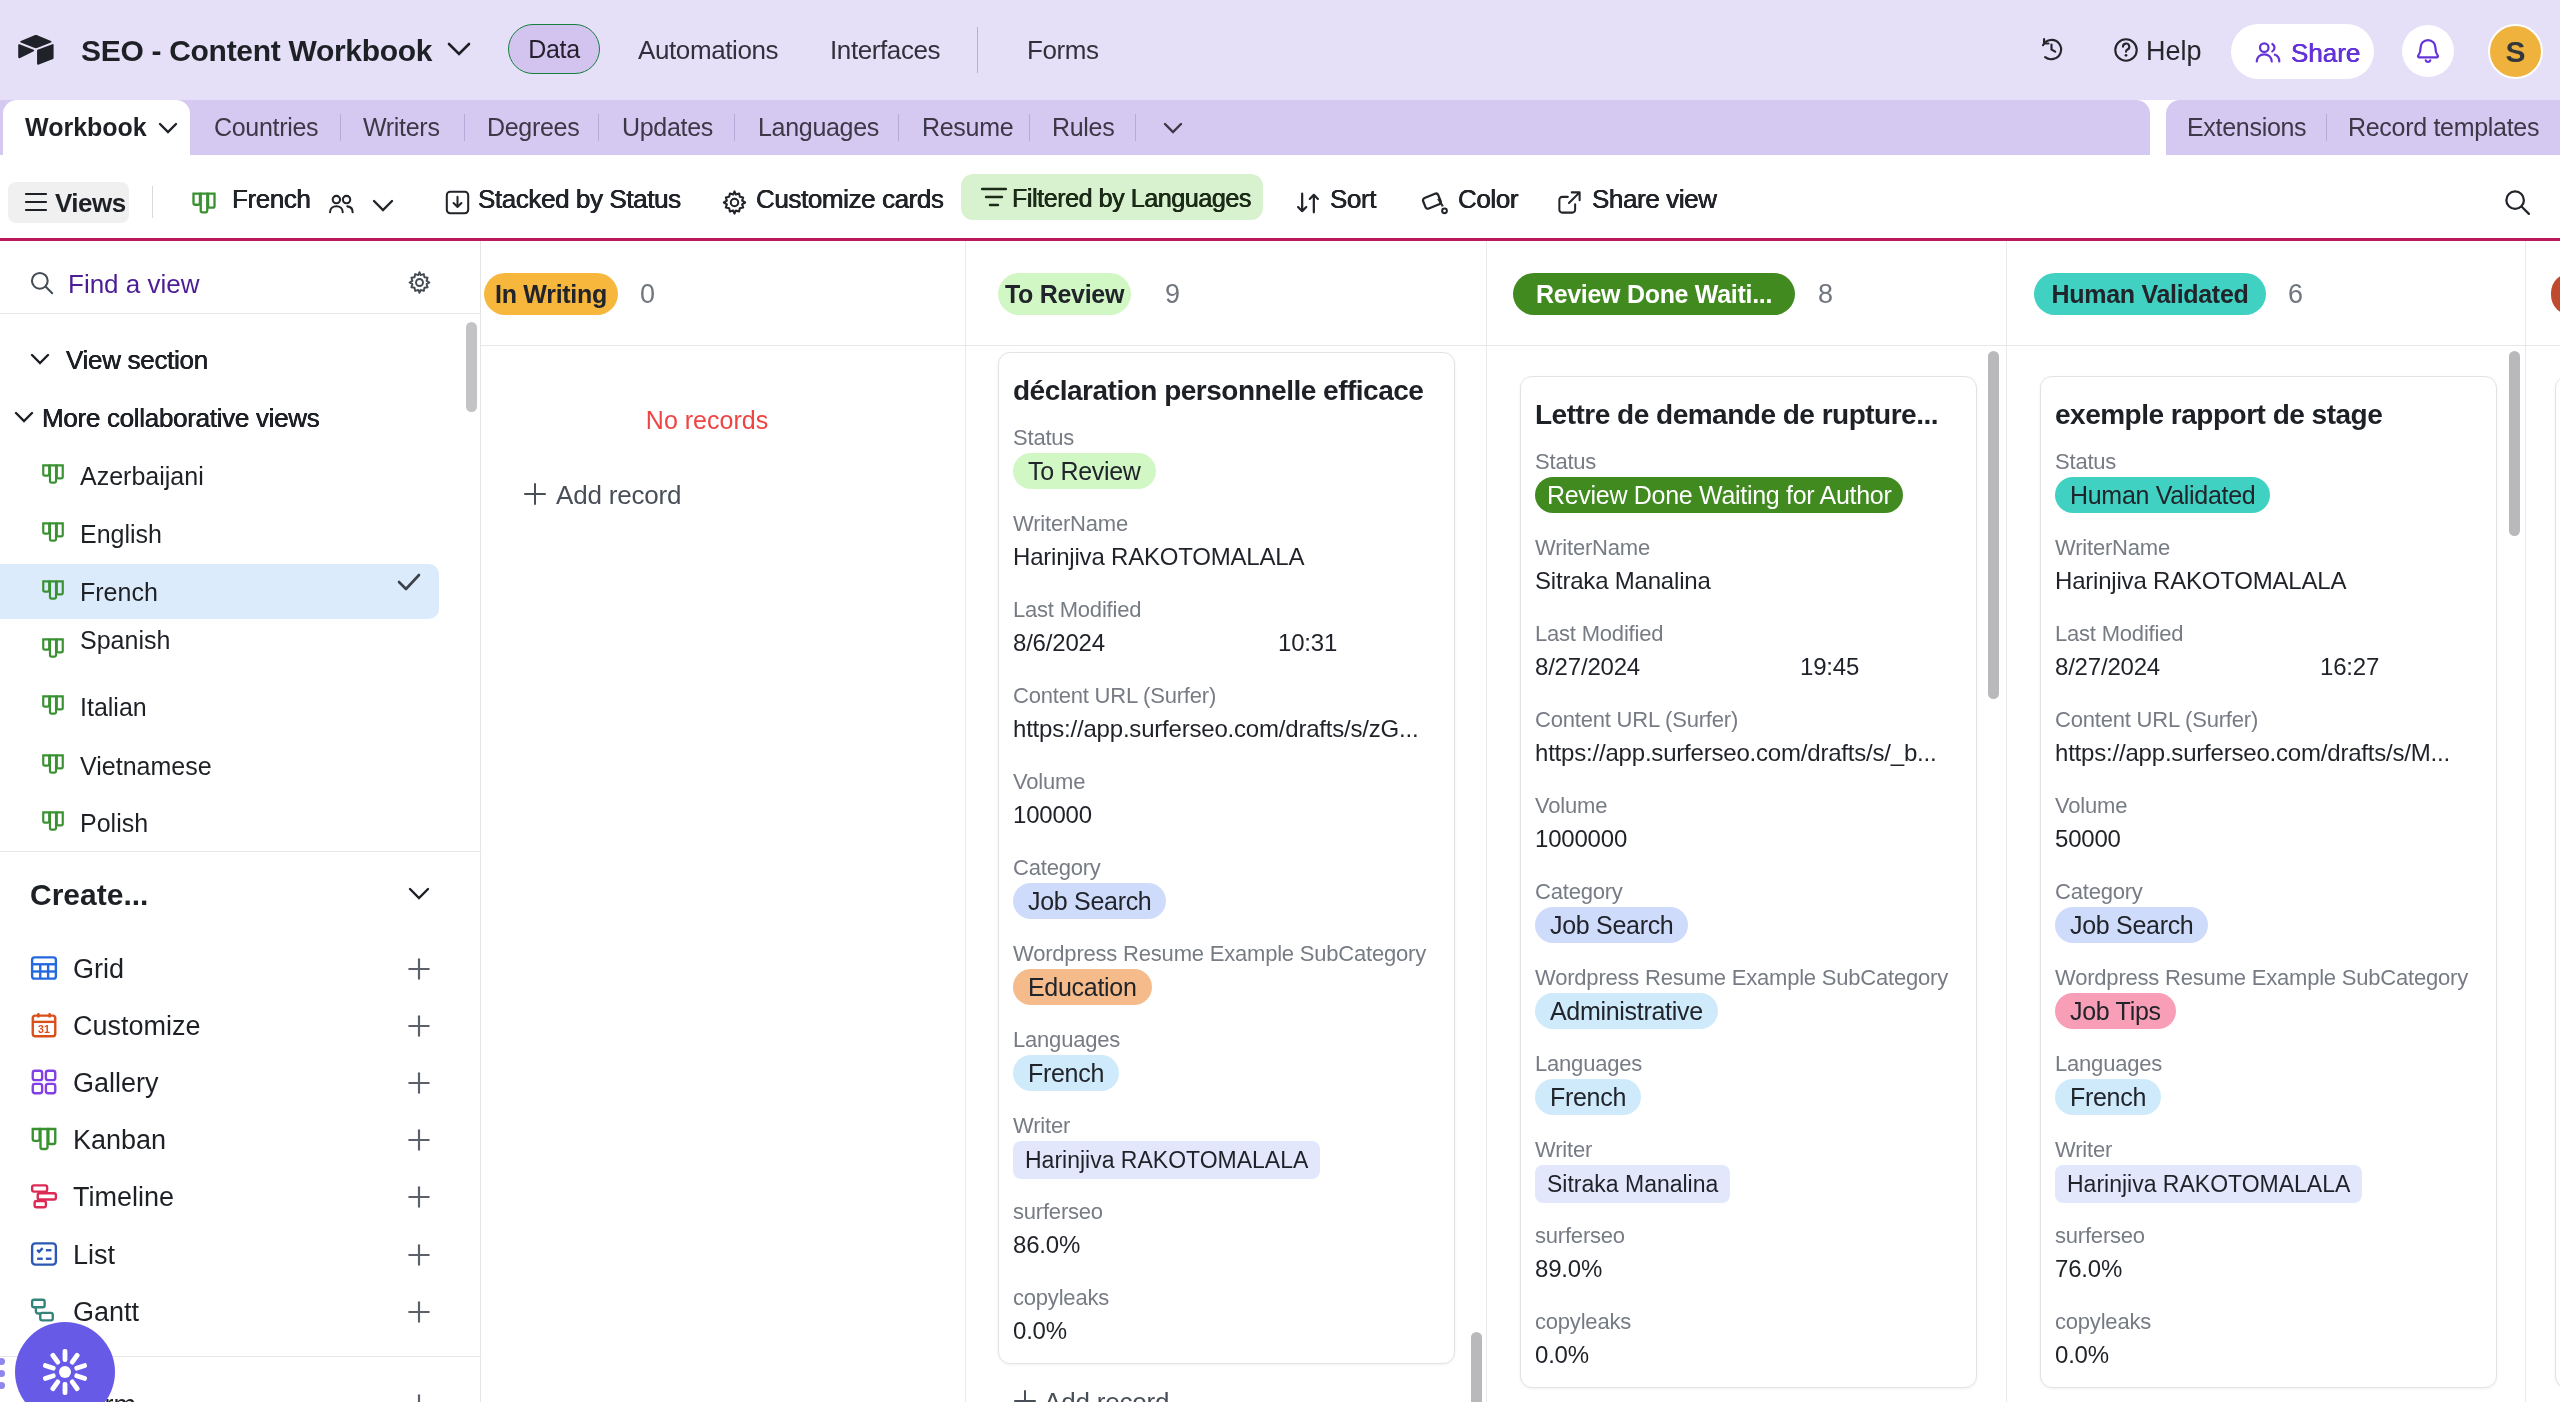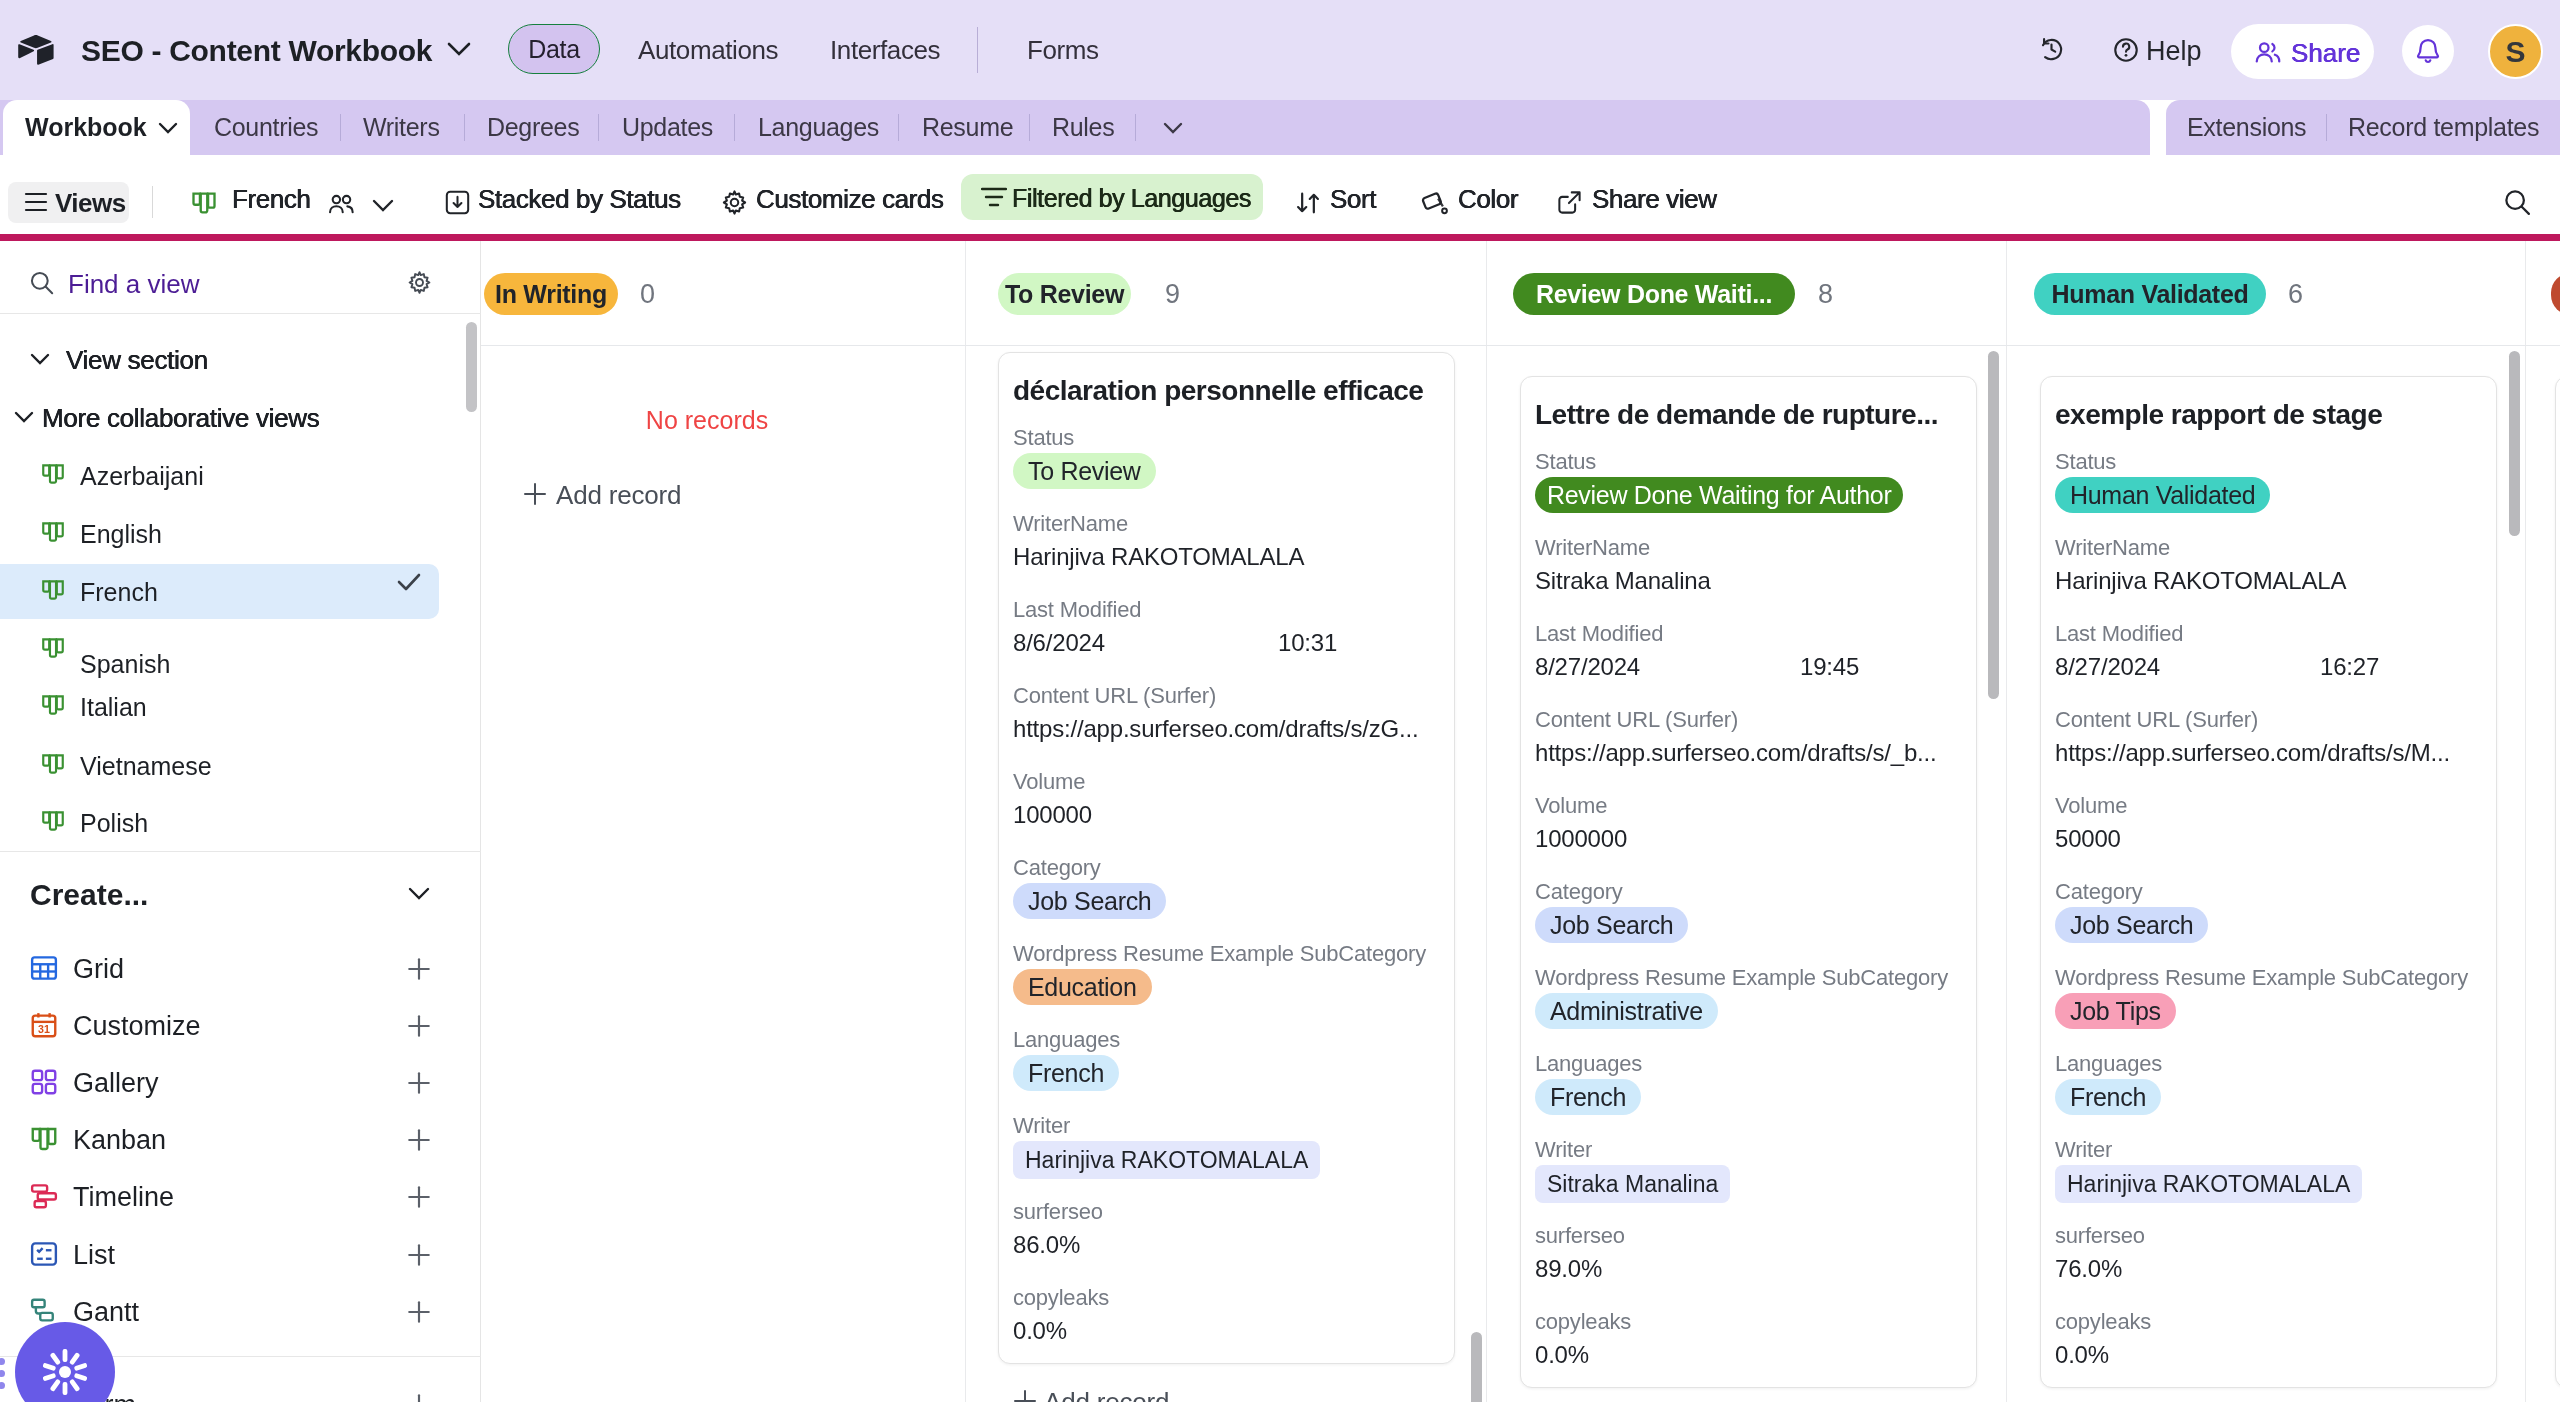--- a/index.html
+++ b/index.html
@@ -27,21 +27,21 @@
 
 #tabbar { position:absolute; left:0; top:100px; width:2560px; height:55px; }
 #tabbar-left { position:absolute; left:0; top:0; width:2150px; height:55px; background:#d5c8f1; border-radius:0 14px 0 0; }
 #tabbar-right { position:absolute; left:2166px; top:0; width:394px; height:55px; background:#d5c8f1; border-radius:14px 0 0 0; }
 #wbtab { position:absolute; left:3px; top:0; width:187px; height:55px; background:#fff; border-radius:14px 14px 0 0; }
 #wbtab .t { position:absolute; left:22px; top:13px; font-size:25px; font-weight:700; color:#1d2025; }
 .tab { position:absolute; top:0; height:55px; display:flex; align-items:center; font-size:25px; color:#3c3846; white-space:nowrap; letter-spacing:-0.3px; }
 .tabdiv { position:absolute; top:14px; width:1px; height:27px; background:#b6abd8; }
 
 
-#toolbar { position:absolute; left:0; top:155px; width:2560px; height:86px; background:#fff; border-bottom:7px solid #be185d; }
+#toolbar { position:absolute; left:0; top:155px; width:2560px; height:86px; background:#fff; border-bottom:3px solid #be185d; }
 #viewsbtn { position:absolute; left:8px; top:27px; width:121px; height:41px; background:#f0f0f1; border-radius:8px; }
 #viewsbtn span { position:absolute; left:47px; top:6px; font-size:26px; font-weight:700; color:#1d2025; letter-spacing:-0.5px; }
 .tbtext { position:absolute; top:29px; font-size:26px; color:#212429; white-space:nowrap;
   text-shadow:0.35px 0 0 currentColor, -0.35px 0 0 currentColor; letter-spacing:-0.4px; }
 .tbdiv { position:absolute; left:152px; top:31px; width:1px; height:32px; background:#d9d9d9; }
 #filterpill { position:absolute; left:961px; top:19px; width:302px; height:46px; background:#d8f2cf; border-radius:12px; }
 #filterpill span { position:absolute; left:51px; top:10px; font-size:25px; color:#1c2a18; white-space:nowrap;
   text-shadow:0.35px 0 0 currentColor, -0.35px 0 0 currentColor; letter-spacing:-0.4px; }
 
 
@@ -276,21 +276,21 @@
     <svg class="abs" style="left:14px;top:170px" width="20" height="13" viewBox="0 0 20 13">
         <path d="M2 2 L10 10 L18 2" stroke="#1d2025" stroke-width="2.4" fill="none" stroke-linecap="round"></path>
       </svg>
     <div class="sheading" style="left:42px;top:162px">More collaborative views</div>
 
     <div id="frhl"></div>
 
     <div class="viewrow" style="top:221px">Azerbaijani</div>
     <div class="viewrow" style="top:279px">English</div>
     <div class="viewrow" style="top:337px">French</div>
-    <div class="viewrow" style="top:409px">Spanish</div>
+    <div class="viewrow" style="top:385px">Spanish</div>
     <div class="viewrow" style="top:452px">Italian</div>
     <div class="viewrow" style="top:511px">Vietnamese</div>
     <div class="viewrow" style="top:568px">Polish</div>
     <svg class="abs kbicon" style="left:40px;top:220px">
         <use href="#kb"></use>
       </svg>
     <svg class="abs kbicon" style="left:40px;top:278px">
         <use href="#kb"></use>
       </svg>
     <svg class="abs kbicon" style="left:40px;top:336px">

